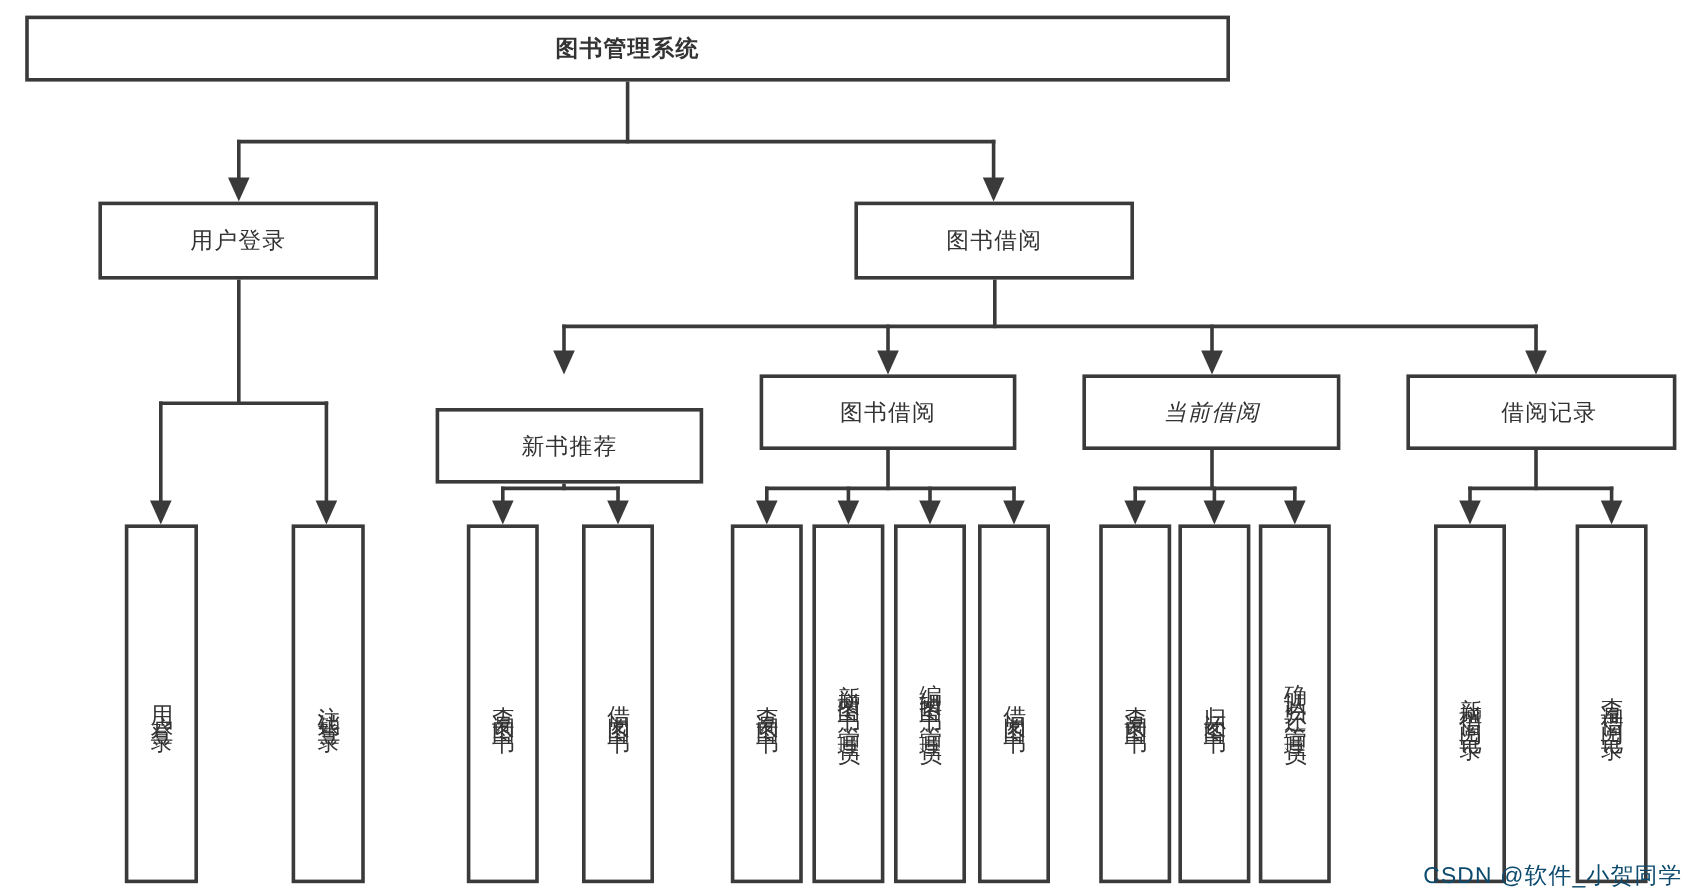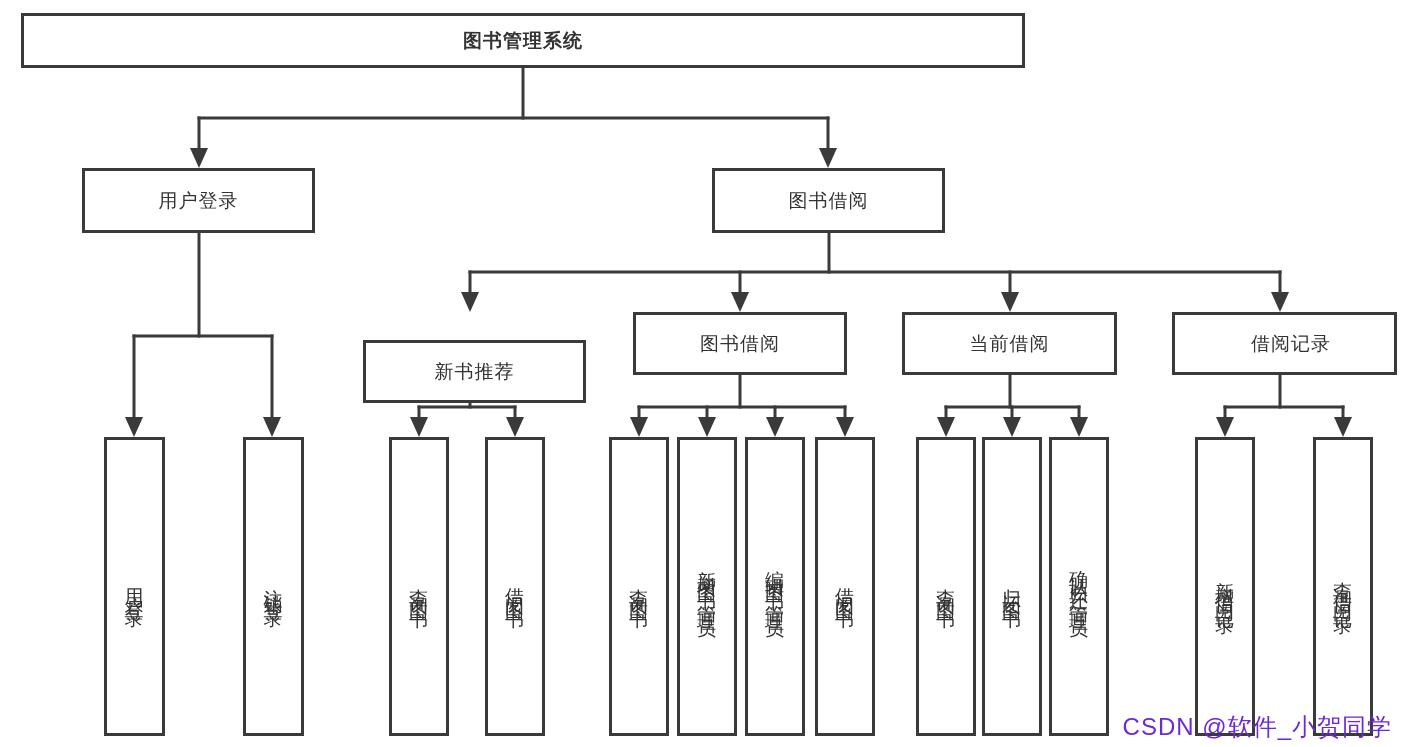--- a/index.html
+++ b/index.html
@@ -45,24 +45,24 @@
     height: 299px;
   }
   .leaf .vtext {
     writing-mode: vertical-rl;
     letter-spacing: 7px;
     line-height: 1;
     white-space: nowrap;
   }
   #watermark {
     position: absolute;
-    right: 13px;
+    right: 3px;
     bottom: 4px;
-    font-size: 24px;
-    color: #6d28d9;
+    font-size: 19px;
+    color: #0c4a6e;
     letter-spacing: 1px;
     z-index: 3;
   }
   svg line { stroke: #3a3a3a; stroke-width: 3; stroke-linecap: square; }
   svg polygon { fill: #3a3a3a; stroke: none; }
 </style>
 </head>
 <body>
 
 <div id="canvas">
@@ -139,21 +139,21 @@
   <div class="node" style="left:712px; top:168px; width:233px; height:65px;">
     <span>图书借阅</span>
   </div>
 
   <div class="node" style="left:363px; top:312px; width:223px; height:63px;margin-top:28px;">
     <span>新书推荐</span>
   </div>
   <div class="node" style="left:633px; top:312px; width:214px; height:63px;">
     <span>图书借阅</span>
   </div>
-  <div class="node" style="left:902px; top:312px; width:215px; height:63px;">
+  <div class="node" style="left:902px; top:312px; width:215px; height:63px;font-style:italic;">
     <span>当前借阅</span>
   </div>
   <div class="node" style="left:1172px; top:312px; width:225px; height:63px;padding-left:13px;">
     <span>借阅记录</span>
   </div>
 
   <div class="leaf" style="left:104px; width:61px;">
     <span class="vtext">用户登录</span>
   </div>
   <div class="leaf" style="left:243px; width:61px;">

